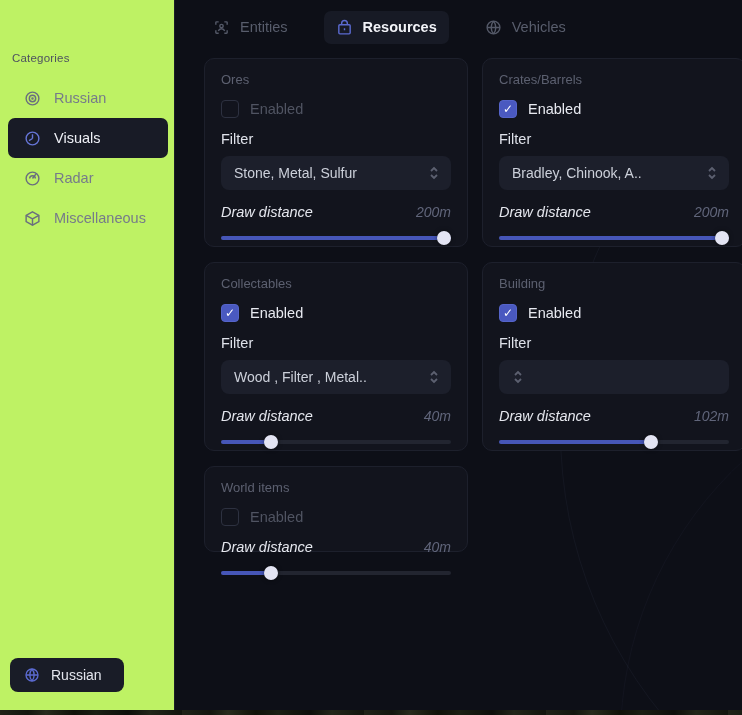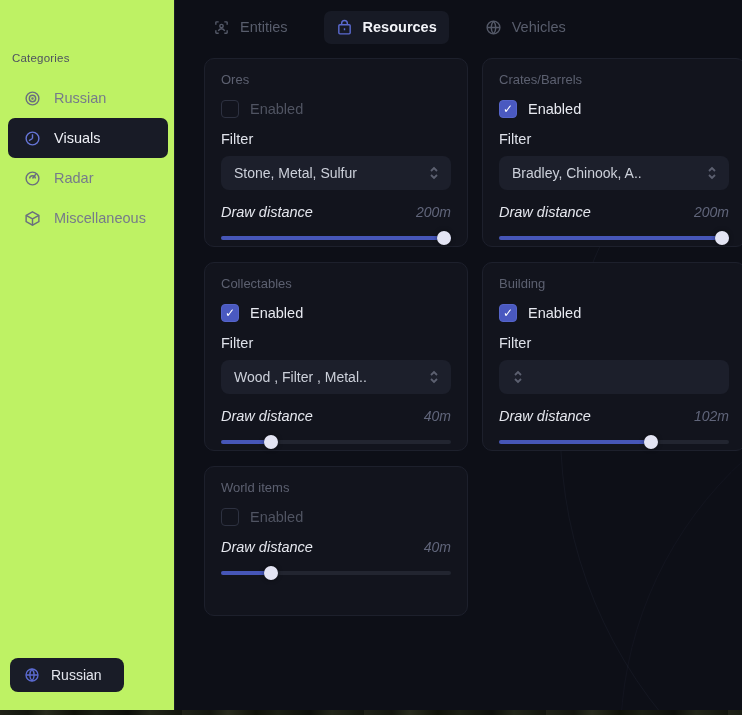--- a/index.html
+++ b/index.html
@@ -58,21 +58,21 @@
     position: absolute; left: 15px; top: 58px;
     display: grid; grid-template-columns: 264px 264px; column-gap: 14px; row-gap: 15px;
     align-items: start;
     margin-left: 14px;
   }
   .card {
     background: #12141d; border: 1px solid #1d202c; border-radius: 10px;
     padding: 13px 16px 14px 16px; width: 264px;
   }
   .card.h-tall { height: 189px; }
-  .card.h-short { height: 150px; }
+  .card.h-short { height: 86px; }
   .card-title { font-size: 13px; color: #5c6070; margin-bottom: 13px; }
 
   .enabled-row { display: flex; align-items: center; gap: 11px; margin-bottom: 13px; }
   .checkbox {
     width: 18px; height: 18px; border-radius: 4px;
     border: 1.5px solid #2d3140; background: transparent; cursor: pointer;
     display: flex; align-items: center; justify-content: center;
     font-size: 12px; color: transparent;
   }
   .checkbox.checked { background: #4a59c0; border-color: #5564c9; color: #fff; }

